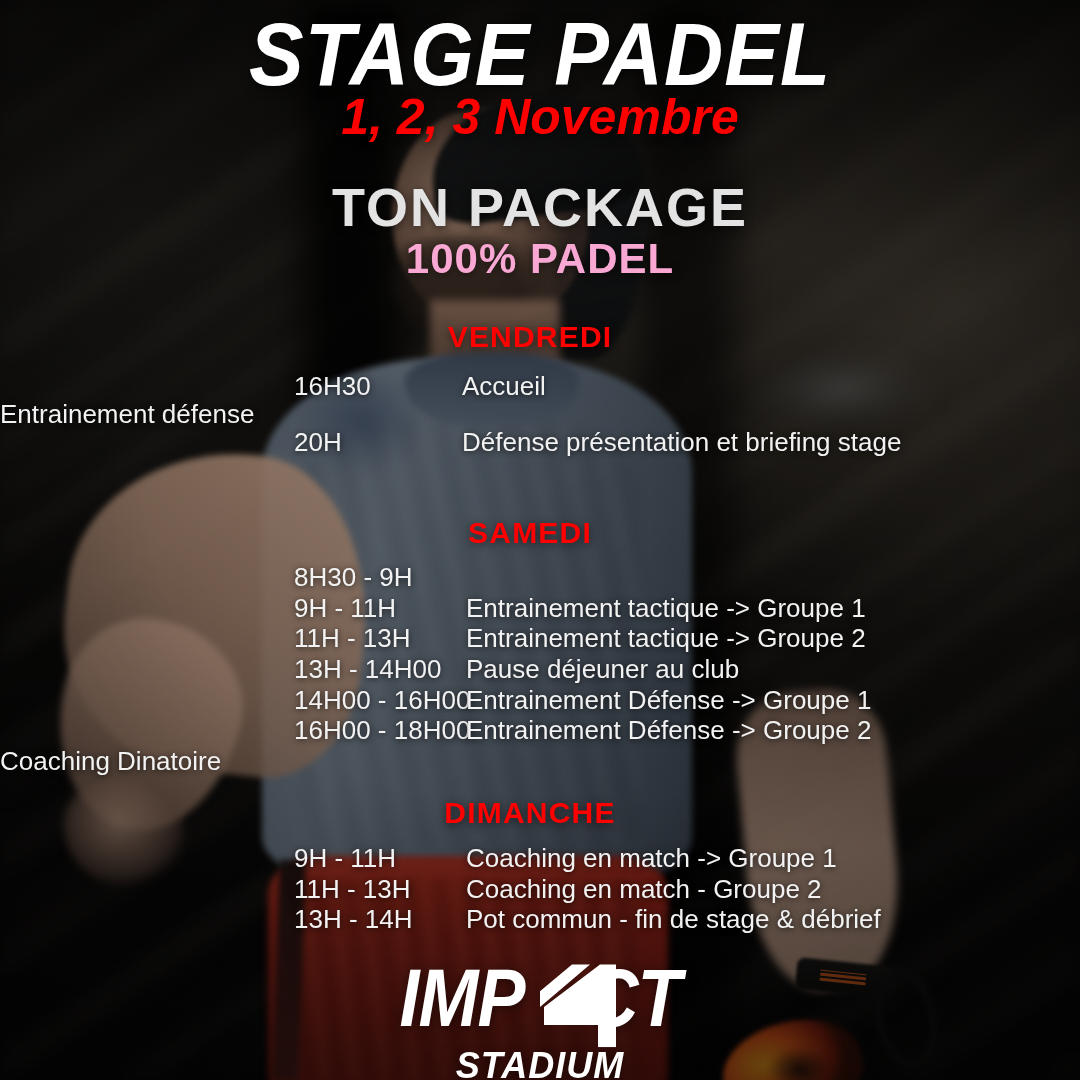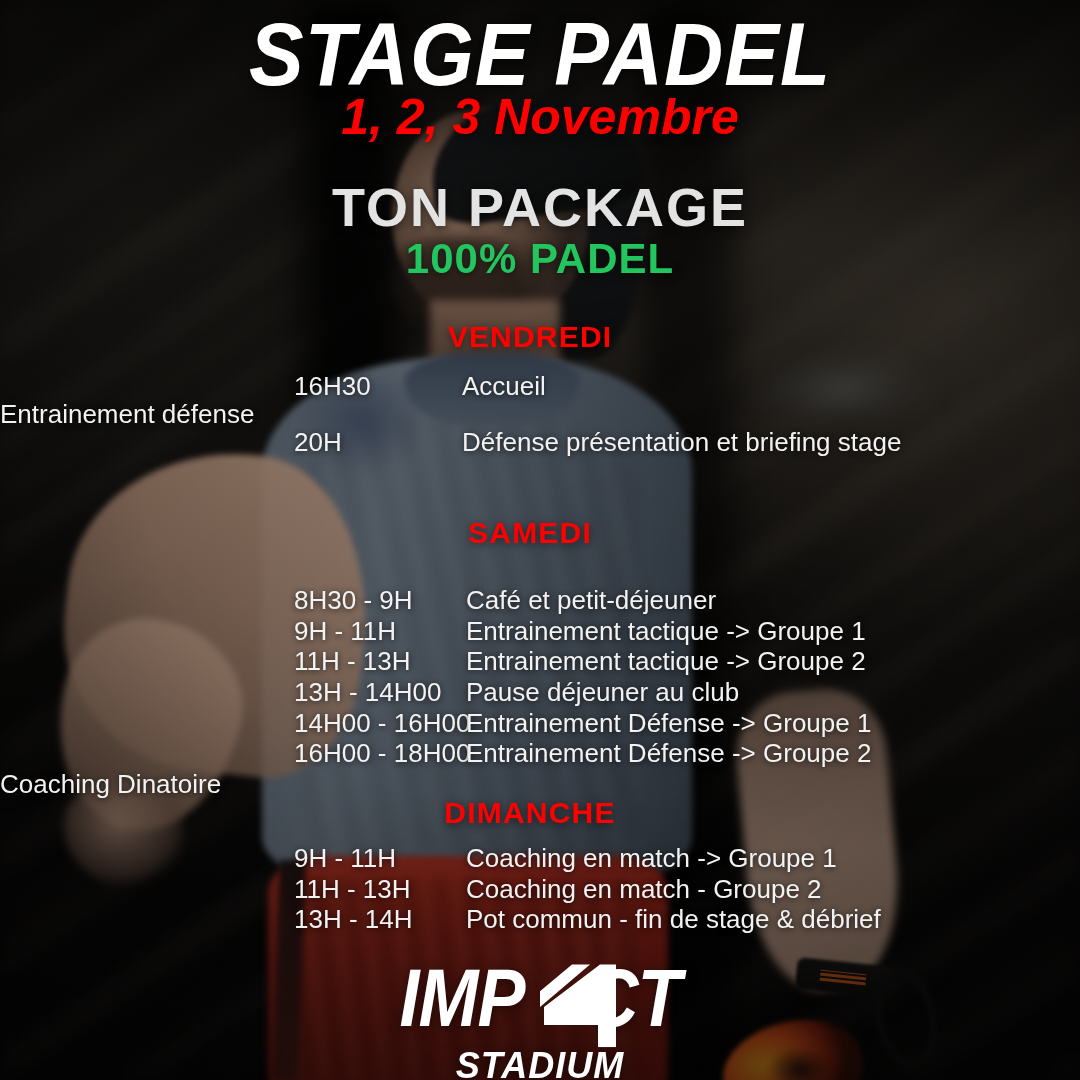--- a/index.html
+++ b/index.html
@@ -258,41 +258,41 @@
     text-shadow: 0 2px 10px rgba(0,0,0,0.6);
   }
   .package-sub {
     position: absolute;
     top: 238px; left: 0; right: 0;
     text-align: center;
     font-size: 42px;
     line-height: 1;
     font-weight: 700;
     letter-spacing: 1px;
-    color: #22c55e;
+    color: #f9a8d4;
     text-shadow: 0 2px 8px rgba(0,0,0,0.55);
   }
 
   .day-header {
     position: absolute;
     left: 0; width: 1080px;
     text-align: center;
     color: #ff0000;
     font-weight: 700;
     font-size: 30px;
     letter-spacing: 1.2px;
     text-shadow: 0 2px 8px rgba(0,0,0,0.55);
   }
   .day-header.vendredi { top: 320px; transform: translateX(-10px); }
   .day-header.samedi   { top: 516px; transform: translateX(-10px); }
   .day-header.dimanche { top: 796px; transform: translateX(-10px); }
 
   .rows { position: absolute; left: 0; width: 932px; }
   .rows.vendredi { top: 372px; }
-  .rows.samedi   { top: 585px; }
+  .rows.samedi   { top: 562px; }
   .rows.dimanche { top: 843px; }
 
   .row {
     display: flex;
     align-items: baseline;
     color: #f2f2f2;
     font-size: 26px;
     line-height: 1.08;
     font-weight: 400;
     text-shadow: 0 1px 6px rgba(0,0,0,0.75);
@@ -405,21 +405,20 @@
       <div class="row">
         <span class="time">20H</span>
         <span class="desc">Défense présentation et briefing stage</span>
       </div>
     </div>
 
     <div class="day-header samedi">SAMEDI</div>
     <div class="rows samedi">
       <div class="row">
         <span class="time">8H30 - 9H</span>
-        <span class="desc">Café et petit-déjeuner</span>
       </div>
       <div class="row">
         <span class="time">9H - 11H</span>
         <span class="desc">Entrainement tactique -&gt; Groupe 1</span>
       </div>
       <div class="row">
         <span class="time">11H - 13H</span>
         <span class="desc">Entrainement tactique -&gt; Groupe 2</span>
       </div>
       <div class="row">

